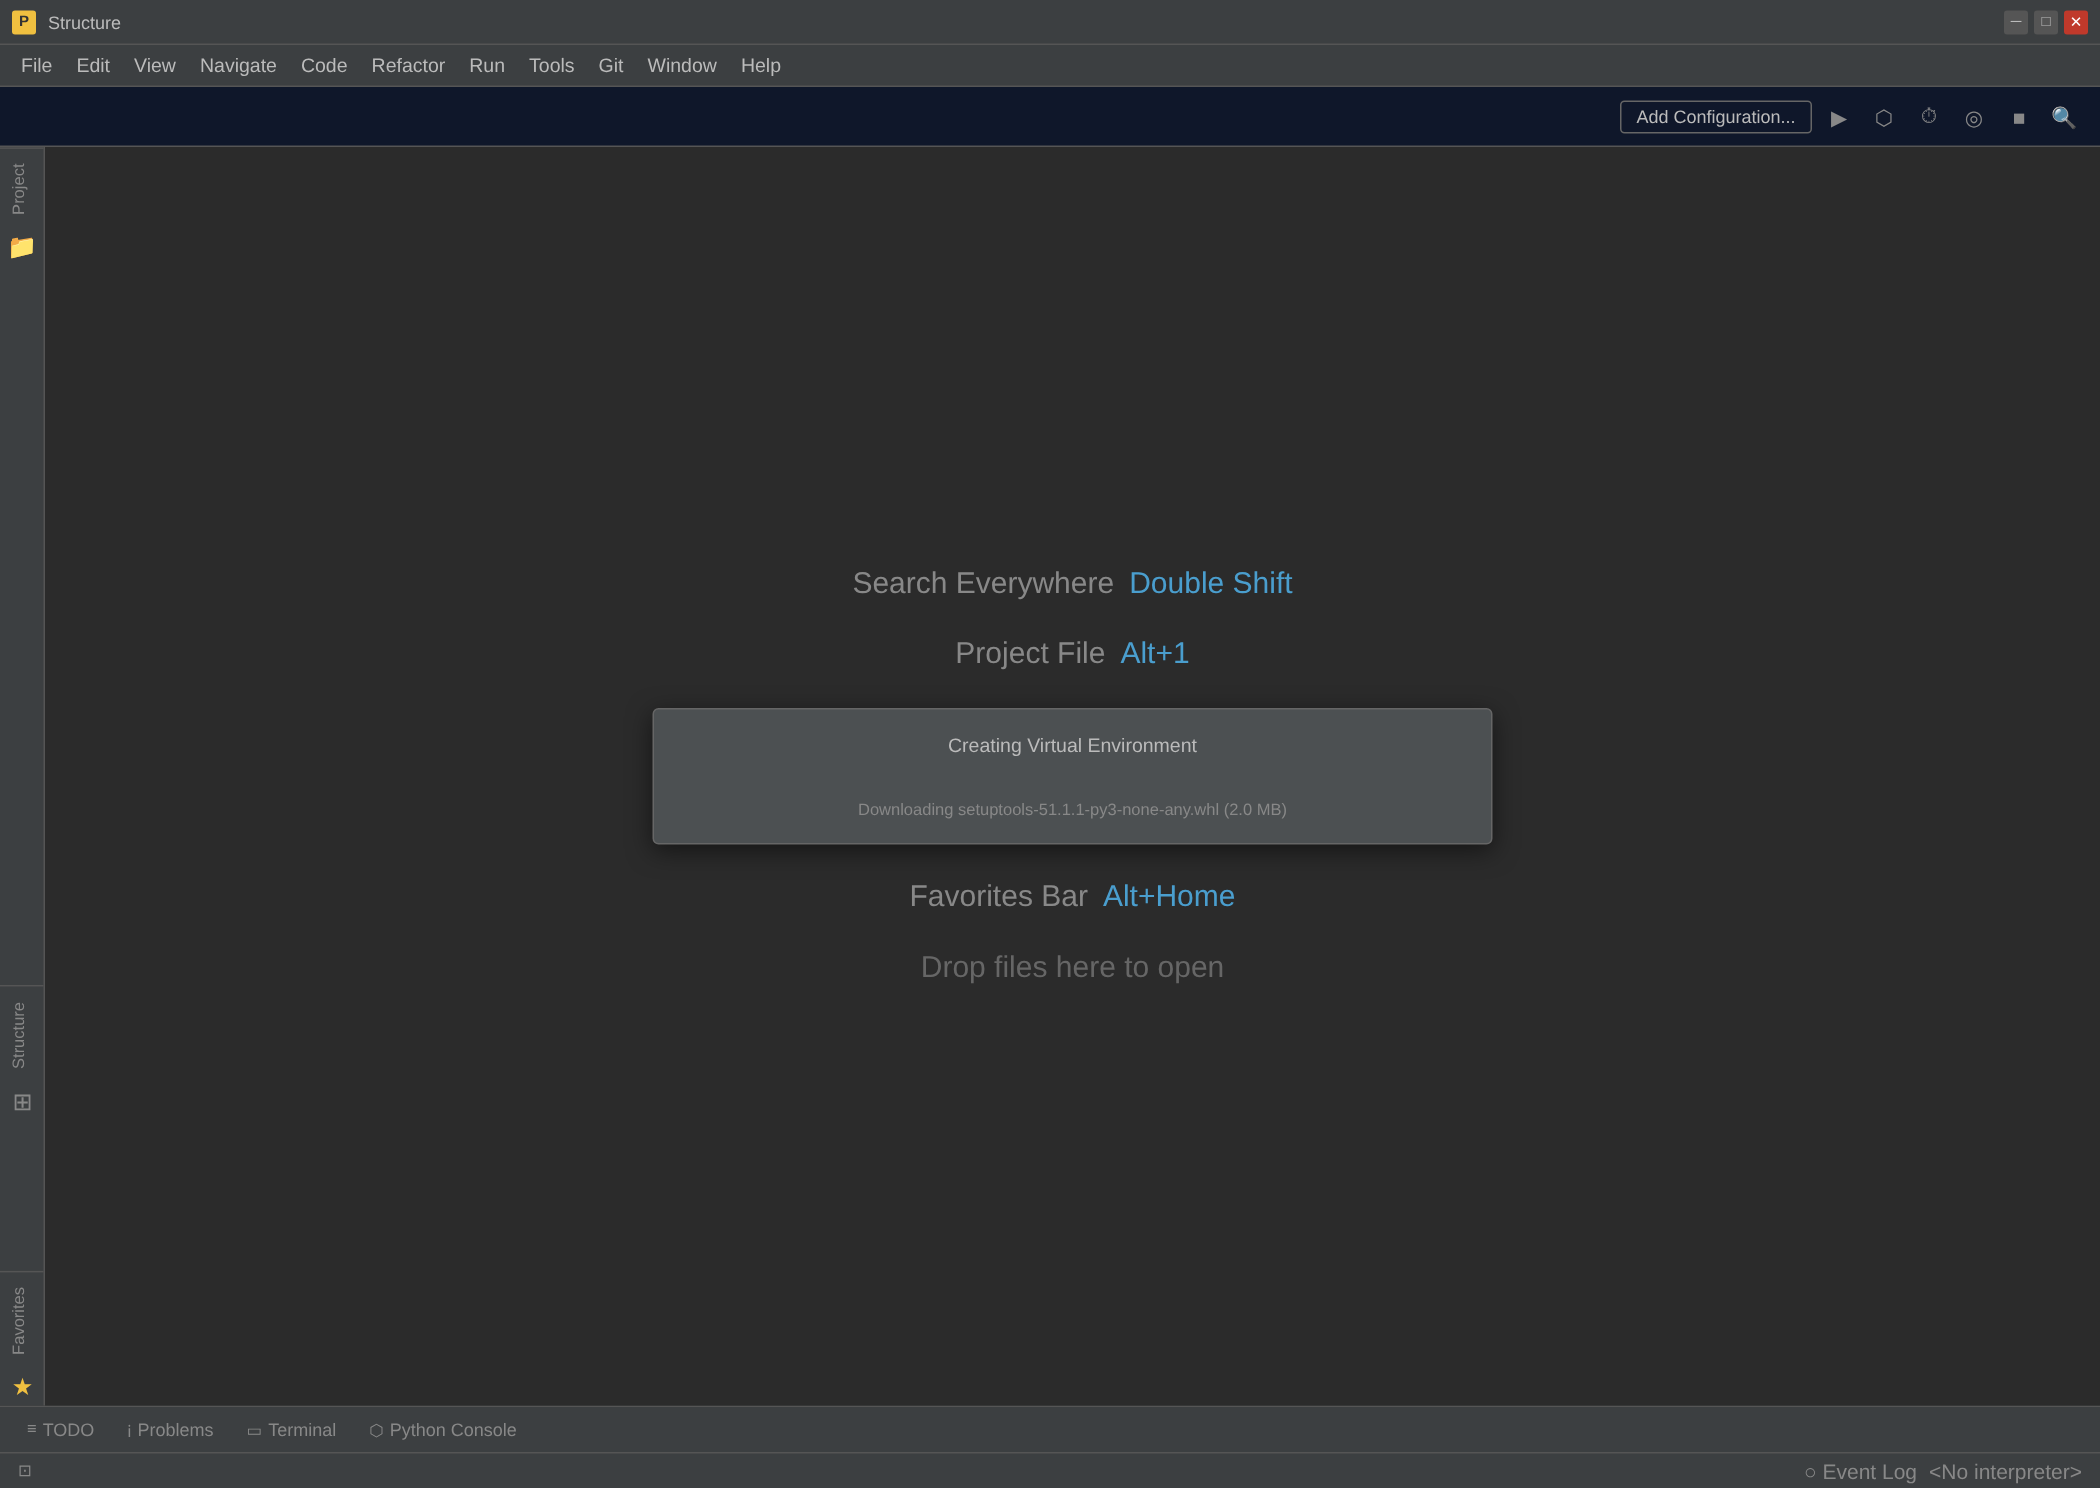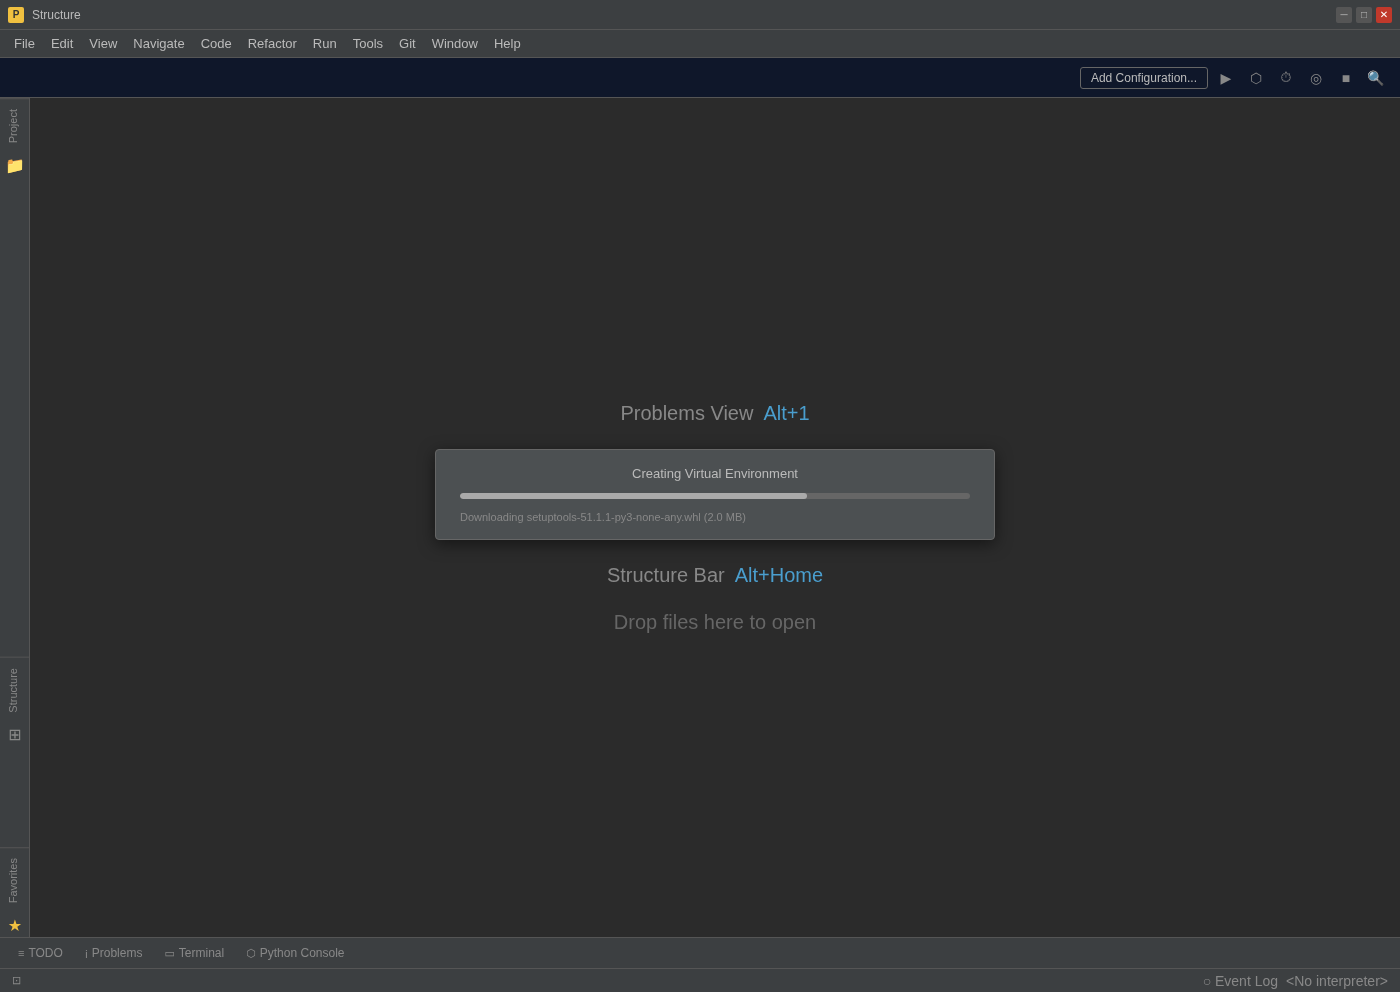--- a/index.html
+++ b/index.html
@@ -131,20 +131,21 @@
     .progress-dialog {
       background: #4c5052;
       border: 1px solid #666;
       border-radius: 4px;
       padding: 16px 24px;
       width: 560px;
       display: flex;
       flex-direction: column;
       gap: 12px;
       box-shadow: 0 4px 16px rgba(0,0,0,0.5);
+      align-items: center;
     }
     .progress-title {
       font-size: 13px;
       color: #bbb;
       text-align: center;
     }
     .progress-bar-container {
       height: 6px;
       background: #666;
       border-radius: 3px;
@@ -304,36 +305,40 @@
     <div style="height: 100px;"></div>
     <div class="vert-tab">Favorites</div>
     <div class="vert-tab-icon">
       <span style="color: #f0c040;">★</span>
     </div>
   </div>
 
   <div class="editor-area">
     <div class="welcome-content">
 
-
       <div class="hint-row">
-        <span>Problems View</span>
+        <span>Search Everywhere</span>
+        <span class="hint-shortcut">Double Shift</span>
+      </div>
+
+      <div class="hint-row">
+        <span>Project File</span>
         <span class="hint-shortcut">Alt+1</span>
       </div>
 
       <div class="progress-dialog">
         <div class="progress-title">Creating Virtual Environment</div>
         <div class="progress-bar-container">
           <div class="progress-bar-fill" style="width: 68%;"></div>
         </div>
         <div class="progress-status">Downloading setuptools-51.1.1-py3-none-any.whl (2.0 MB)</div>
       </div>
 
       <div class="hint-row">
-        <span>Structure Bar</span>
+        <span>Favorites Bar</span>
         <span class="hint-shortcut">Alt+Home</span>
       </div>
 
       <div class="drop-hint">Drop files here to open</div>
     </div>
   </div>
 
 </div>
 
 <div class="bottom-bar">

